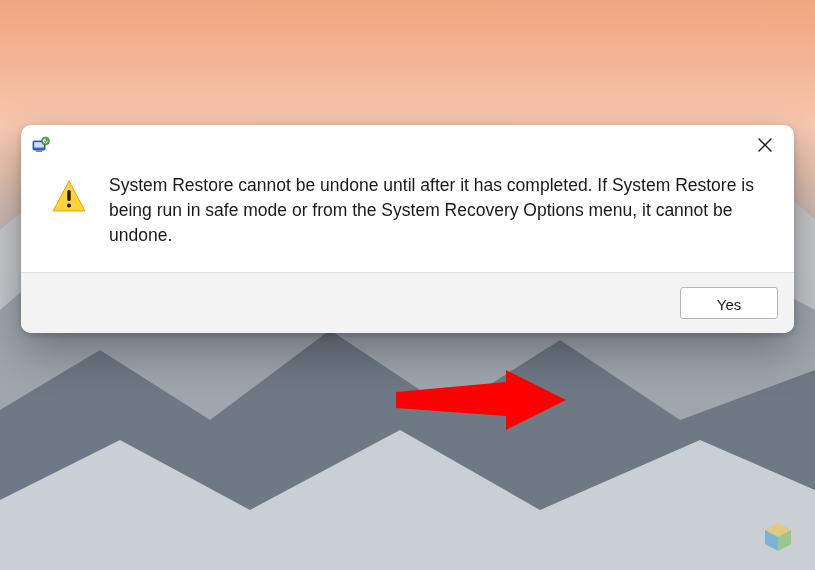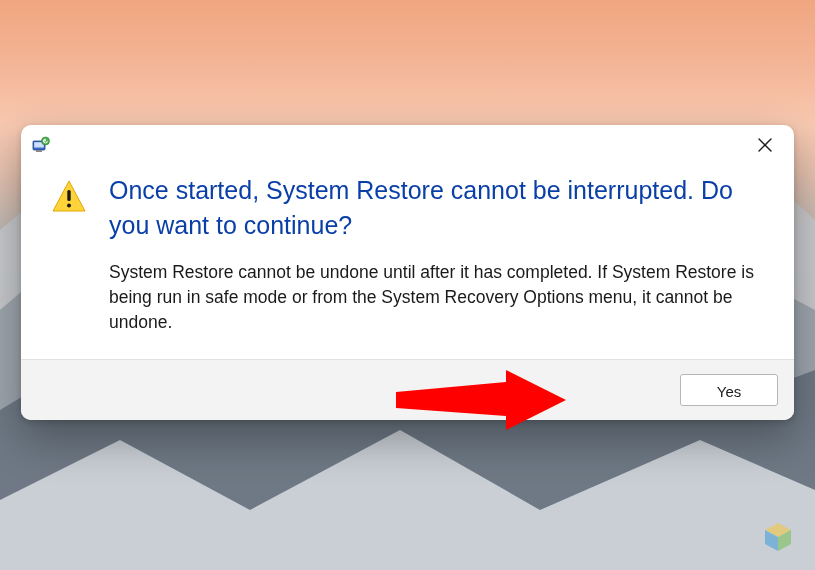--- a/index.html
+++ b/index.html
@@ -182,21 +182,20 @@
 
     <div class="dialog-body">
       <span class="warn-icon">
         <svg viewBox="0 0 36 36">
           <path d="M18 2 L34 32 L2 32 Z" fill="#ffd43b" stroke="#e0a800" stroke-width="1"></path>
           <rect x="16.3" y="11" width="3.4" height="11" rx="1.5" fill="#1a1a1a"></rect>
           <circle cx="18" cy="26.5" r="2" fill="#1a1a1a"></circle>
         </svg>
       </span>
       <div class="msg-col">
-        <p class="headline">Once started, System Restore cannot be interrupted. Do you want to continue?</p>
         <p class="bodytext">System Restore cannot be undone until after it has completed. If System Restore is being run in safe mode or from the System Recovery Options menu, it cannot be undone.</p>
       </div>
     </div>
 
     <div class="dialog-actions">
       <button class="win-btn">Yes</button>
     </div>
   </div>
 
   <svg class="annotation-arrow" viewBox="0 0 170 60">

